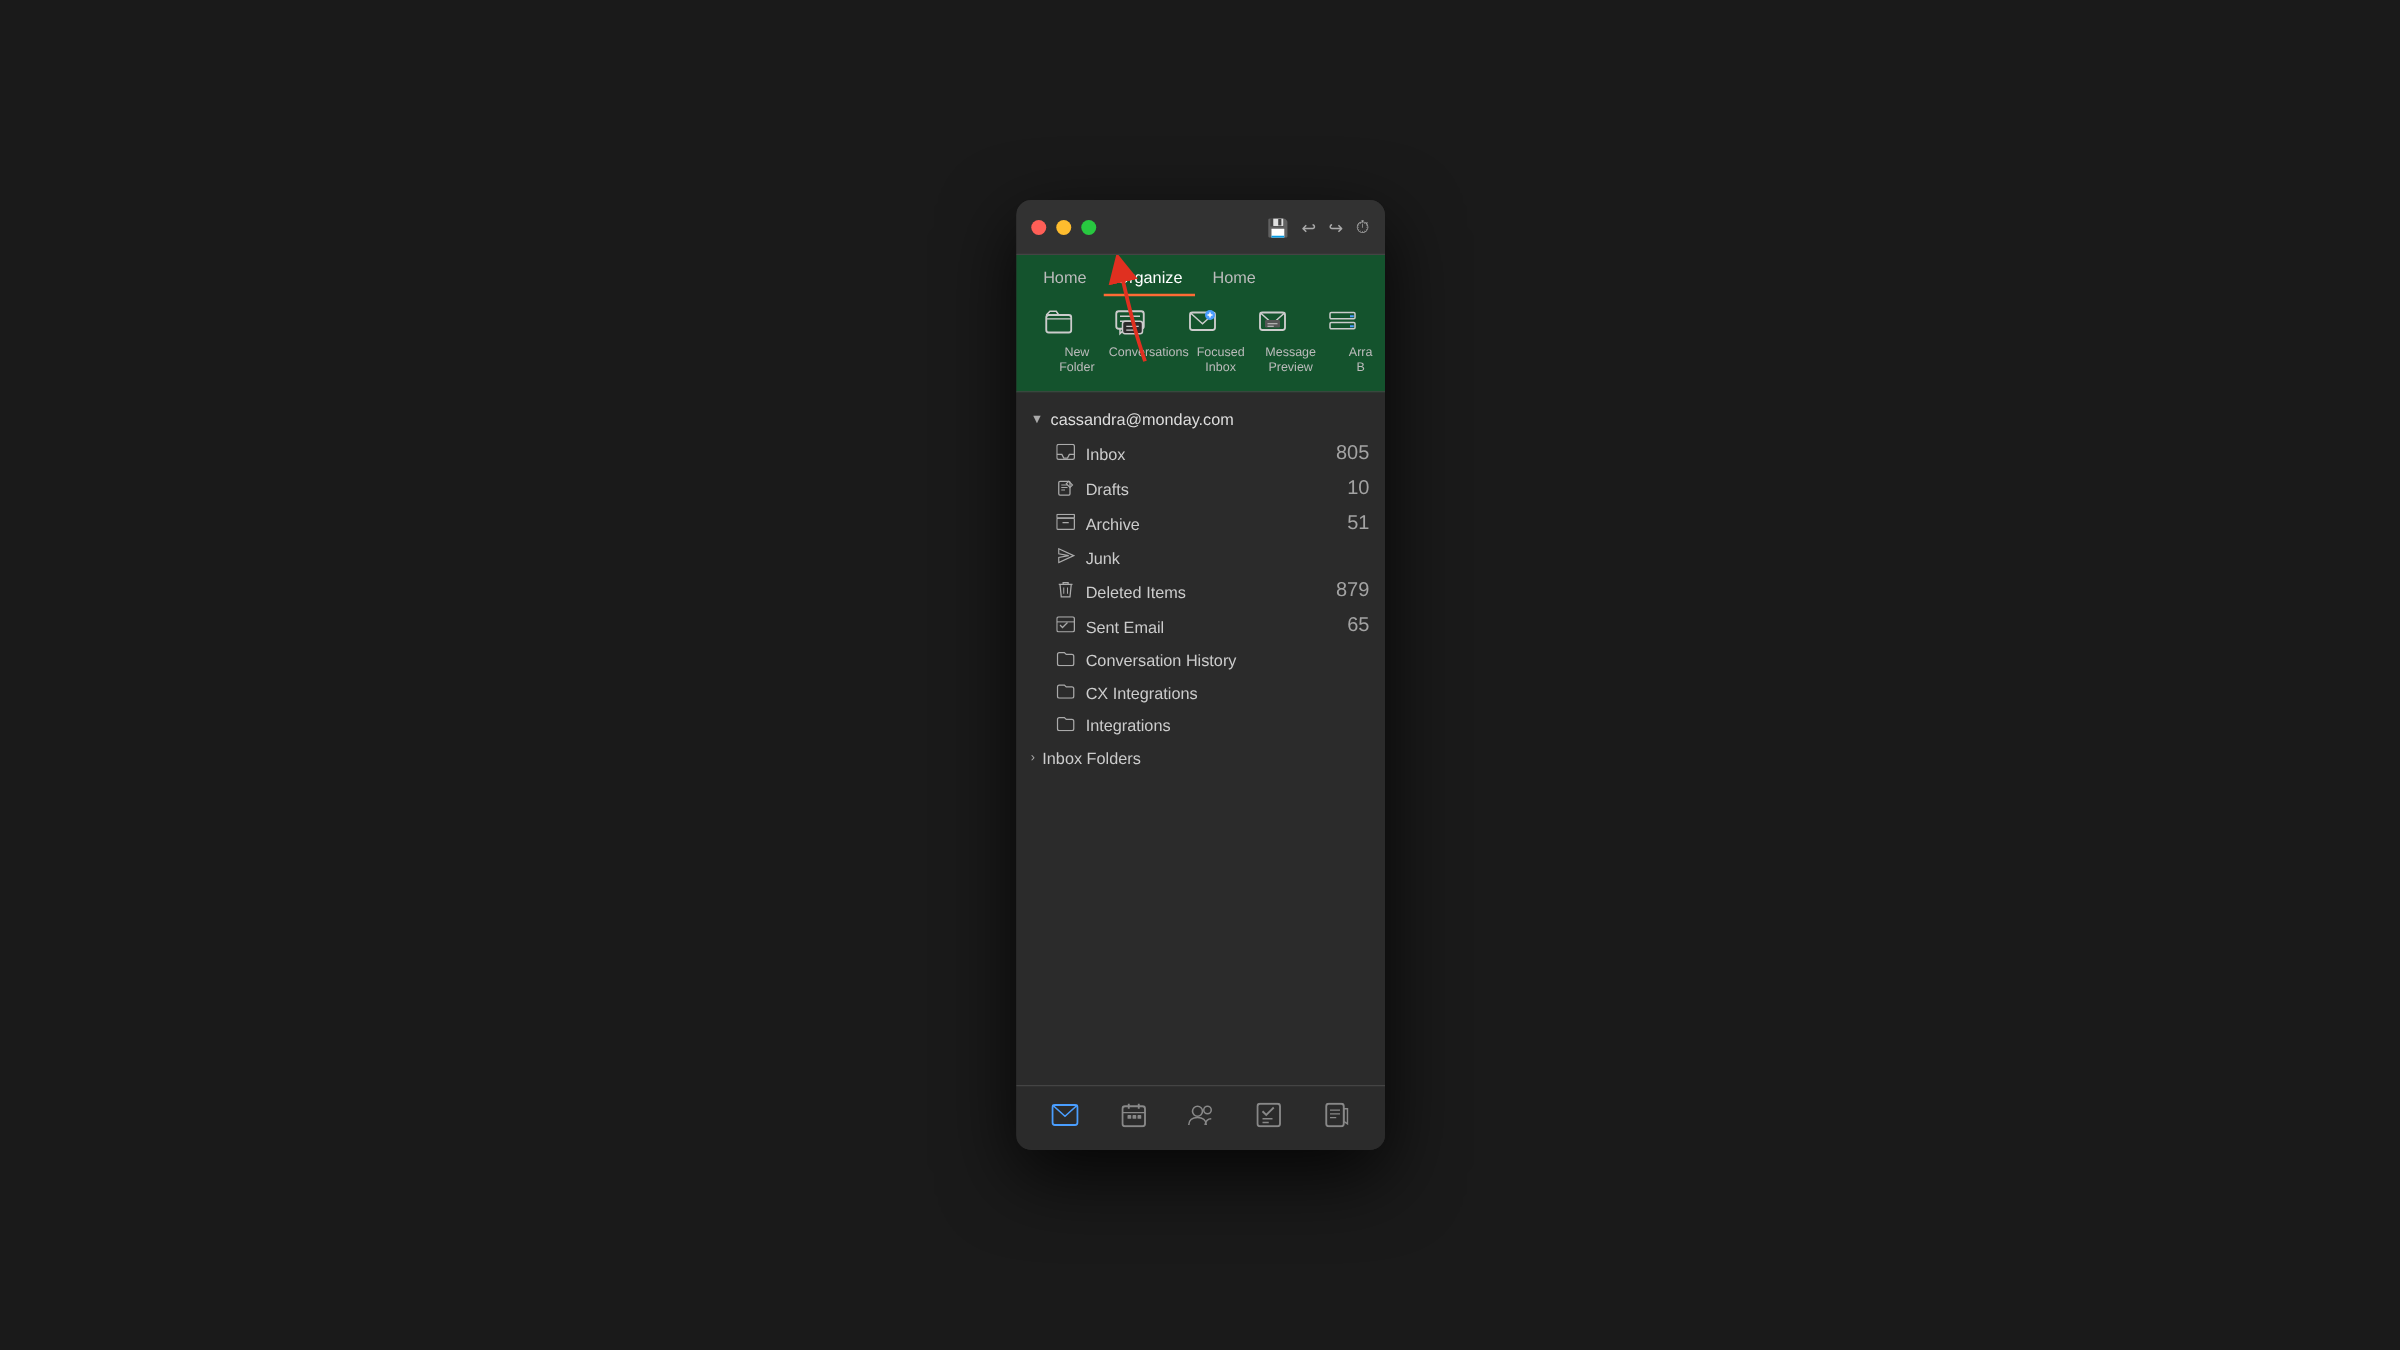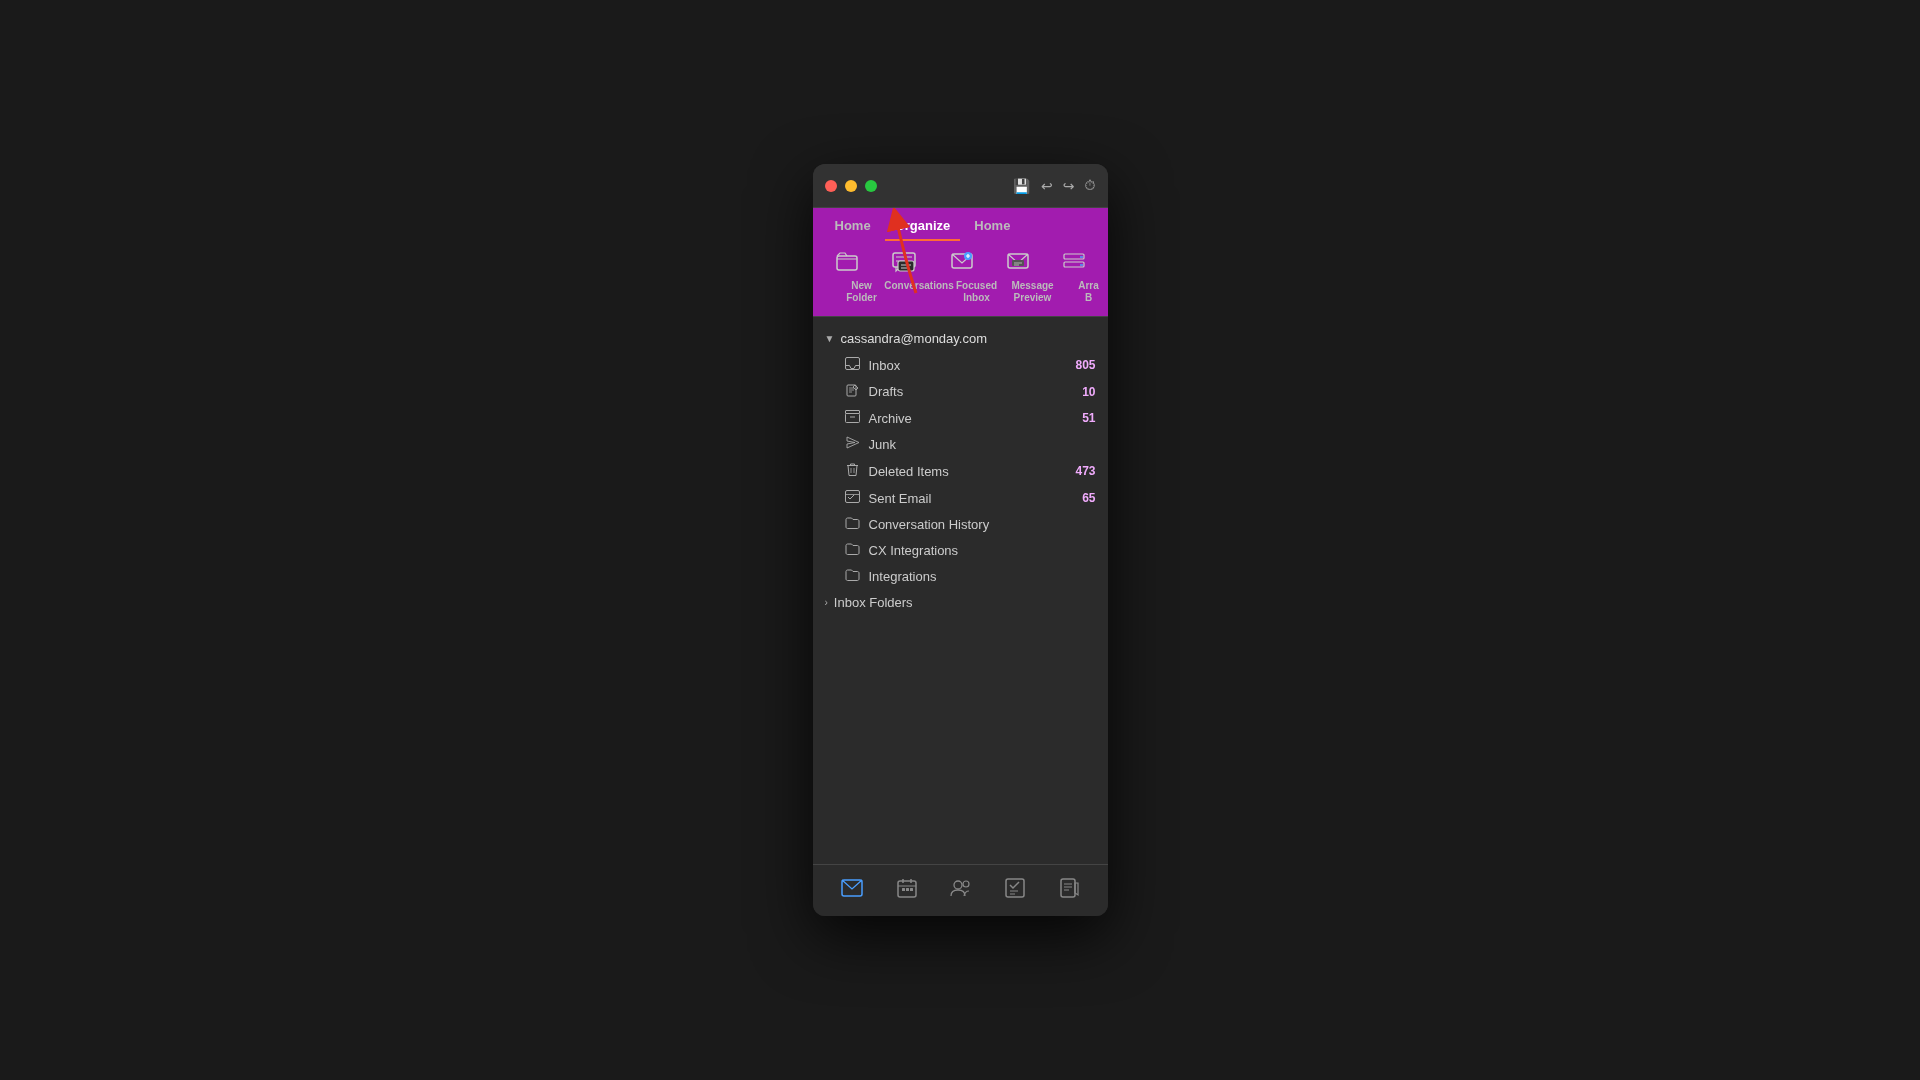--- a/index.html
+++ b/index.html
@@ -51,23 +51,22 @@
     }
 
     .title-bar-icon {
       color: #aaa;
       font-size: 14px;
       cursor: pointer;
     }
 
     
     .ribbon {
-      background: #a21caf;
+      background: #14532d;
       border-bottom: 1px solid #444;
-      font-weight: bold;
     }
 
     .nav-tabs {
       display: flex;
       padding: 6px 12px 0;
       gap: 4px;
     }
 
     .nav-tab {
       padding: 4px 10px 6px;
@@ -153,23 +152,23 @@
       color: #aaa;
       width: 16px;
       text-align: center;
     }
 
     .folder-item .folder-name {
       flex: 1;
     }
 
     .folder-item .badge {
-      color: #f0abfc;
-      font-size: 12px;
-      font-weight: 700;
+      color: #a3a3a3;
+      font-size: 16px;
+      font-weight: 400;
     }
 
     .smart-folders {
       display: flex;
       align-items: center;
       padding: 6px 12px;
       cursor: pointer;
       color: #ccc;
       font-size: 13px;
     }
@@ -364,21 +363,21 @@
       </li>
 
       <li class="folder-item">
         <span class="folder-icon">
           <svg width="13" height="15" viewBox="0 0 13 15" fill="none">
             <path d="M1 3.5h11M4.5 3.5V2h4v1.5M2 3.5l1 10h7l1-10" stroke="#aaa" stroke-width="1" fill="none"></path>
             <path d="M5 6v5M8 6v5" stroke="#aaa" stroke-width="0.8"></path>
           </svg>
         </span>
         <span class="folder-name">Deleted Items</span>
-        <span class="badge">473</span>
+        <span class="badge">879</span>
       </li>
 
       <li class="folder-item">
         <span class="folder-icon">
           <svg width="15" height="13" viewBox="0 0 15 13" fill="none">
             <rect x="0.5" y="0.5" width="14" height="12" rx="1.5" stroke="#aaa" stroke-width="1" fill="none"></rect>
             <path d="M0.5 4.5h14" stroke="#aaa" stroke-width="0.8"></path>
             <path d="M3 7l2 2 4-4" stroke="#aaa" stroke-width="1"></path>
           </svg>
         </span>

